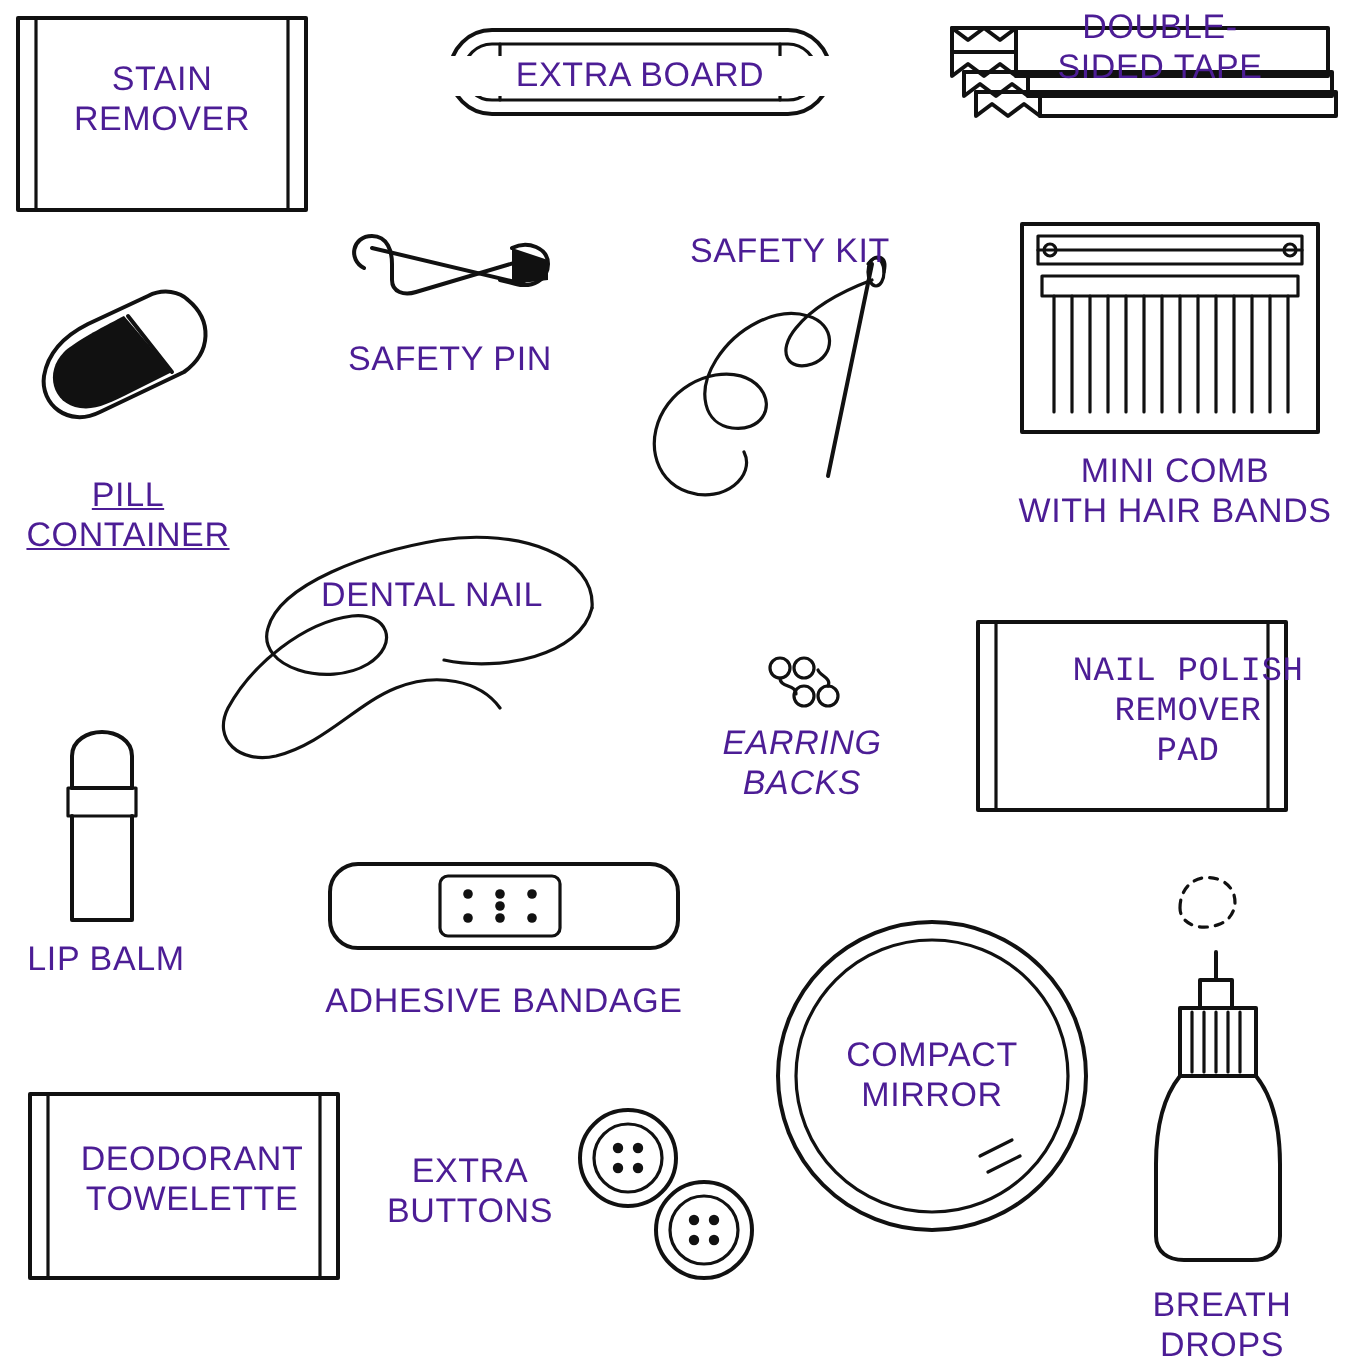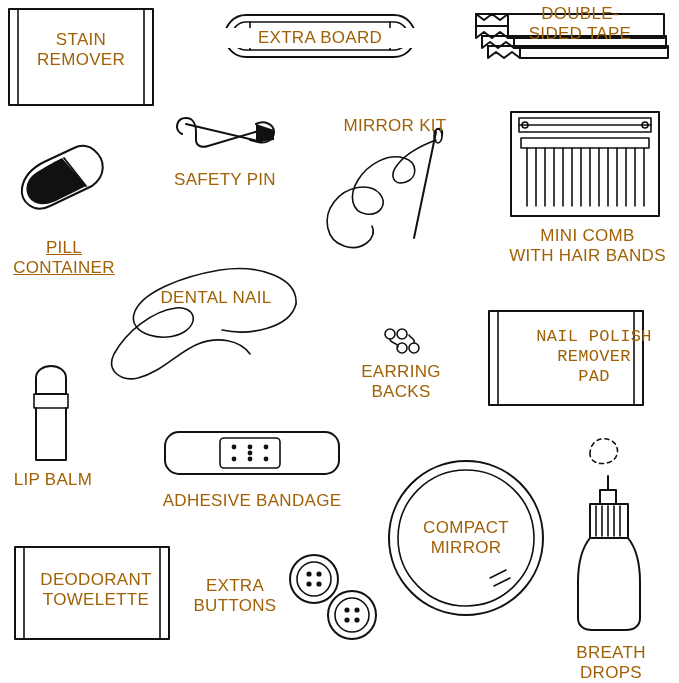--- a/index.html
+++ b/index.html
@@ -15,21 +15,21 @@
     width: 679px;
     height: 683px;
     background: #ffffff;
     overflow: hidden;
   }
   .item {
     position: absolute;
   }
   .label {
     position: absolute;
-    color: #a16207;
+    color: #4c1d95;
     font-family: "Liberation Sans", sans-serif;
     font-size: 17px;
     line-height: 20px;
     letter-spacing: 0.3px;
     text-align: center;
     white-space: pre-line;
     font-weight: 400;
   }
   .art {
     position: absolute;
@@ -128,21 +128,21 @@
     <div class="art" style="left:308px; top:120px;">
       <svg width="150" height="160" viewBox="0 0 150 160">
         <path class="thin" d="M128,20 C112,26 98,34 90,44 C80,56 86,66 98,62 C110,58 110,42 96,38
                               C80,33 60,44 50,60 C40,76 44,92 58,94 C72,96 80,84 72,74
                               C62,62 38,66 26,82 C14,98 18,120 36,126 C54,132 70,118 64,106"></path>
         <path class="stroke" d="M128,12 L106,118"></path>
         <path class="thin" d="M126,12 C130,6 136,8 134,16"></path>
         <ellipse cx="130" cy="16" rx="4" ry="7" class="thin"></ellipse>
       </svg>
     </div>
-    <div class="label" style="left:315px; top:116px; width:160px;">MIRROR KIT</div>
+    <div class="label" style="left:315px; top:116px; width:160px;">SAFETY KIT</div>
   </div>
 
   <div class="item">
     <div class="art" style="left:505px; top:108px;">
       <svg width="160" height="112" viewBox="0 0 160 112">
         <rect x="6" y="4" width="148" height="104" class="stroke"></rect>
         <rect x="14" y="10" width="132" height="14" class="thin"></rect>
         <line x1="14" y1="17" x2="146" y2="17" class="thin"></line>
         <circle cx="20" cy="17" r="3" class="thin"></circle>
         <circle cx="140" cy="17" r="3" class="thin"></circle>
@@ -197,21 +197,21 @@
     <div class="art" style="left:378px; top:326px;">
       <svg width="50" height="34" viewBox="0 0 50 34">
         <circle cx="12" cy="8" r="5" class="thin"></circle>
         <circle cx="24" cy="8" r="5" class="thin"></circle>
         <path class="thin" d="M12,13 C12,18 20,16 20,21"></path>
         <circle cx="24" cy="22" r="5" class="thin"></circle>
         <circle cx="36" cy="22" r="5" class="thin"></circle>
         <path class="thin" d="M36,17 C38,13 32,12 31,9"></path>
       </svg>
     </div>
-    <div class="label" style="left:330px; top:362px; width:142px;">EARRING
+    <div class="label" style="left:330px; top:362px; width:142px;font-style:italic;">EARRING
 BACKS</div>
   </div>
 
   <div class="item">
     <div class="art" style="left:486px; top:308px;">
       <svg width="160" height="100" viewBox="0 0 160 100">
         <rect x="3" y="3" width="154" height="94" class="stroke"></rect>
         <line x1="12" y1="3" x2="12" y2="97" class="thin"></line>
         <line x1="148" y1="3" x2="148" y2="97" class="thin"></line>
       </svg>

